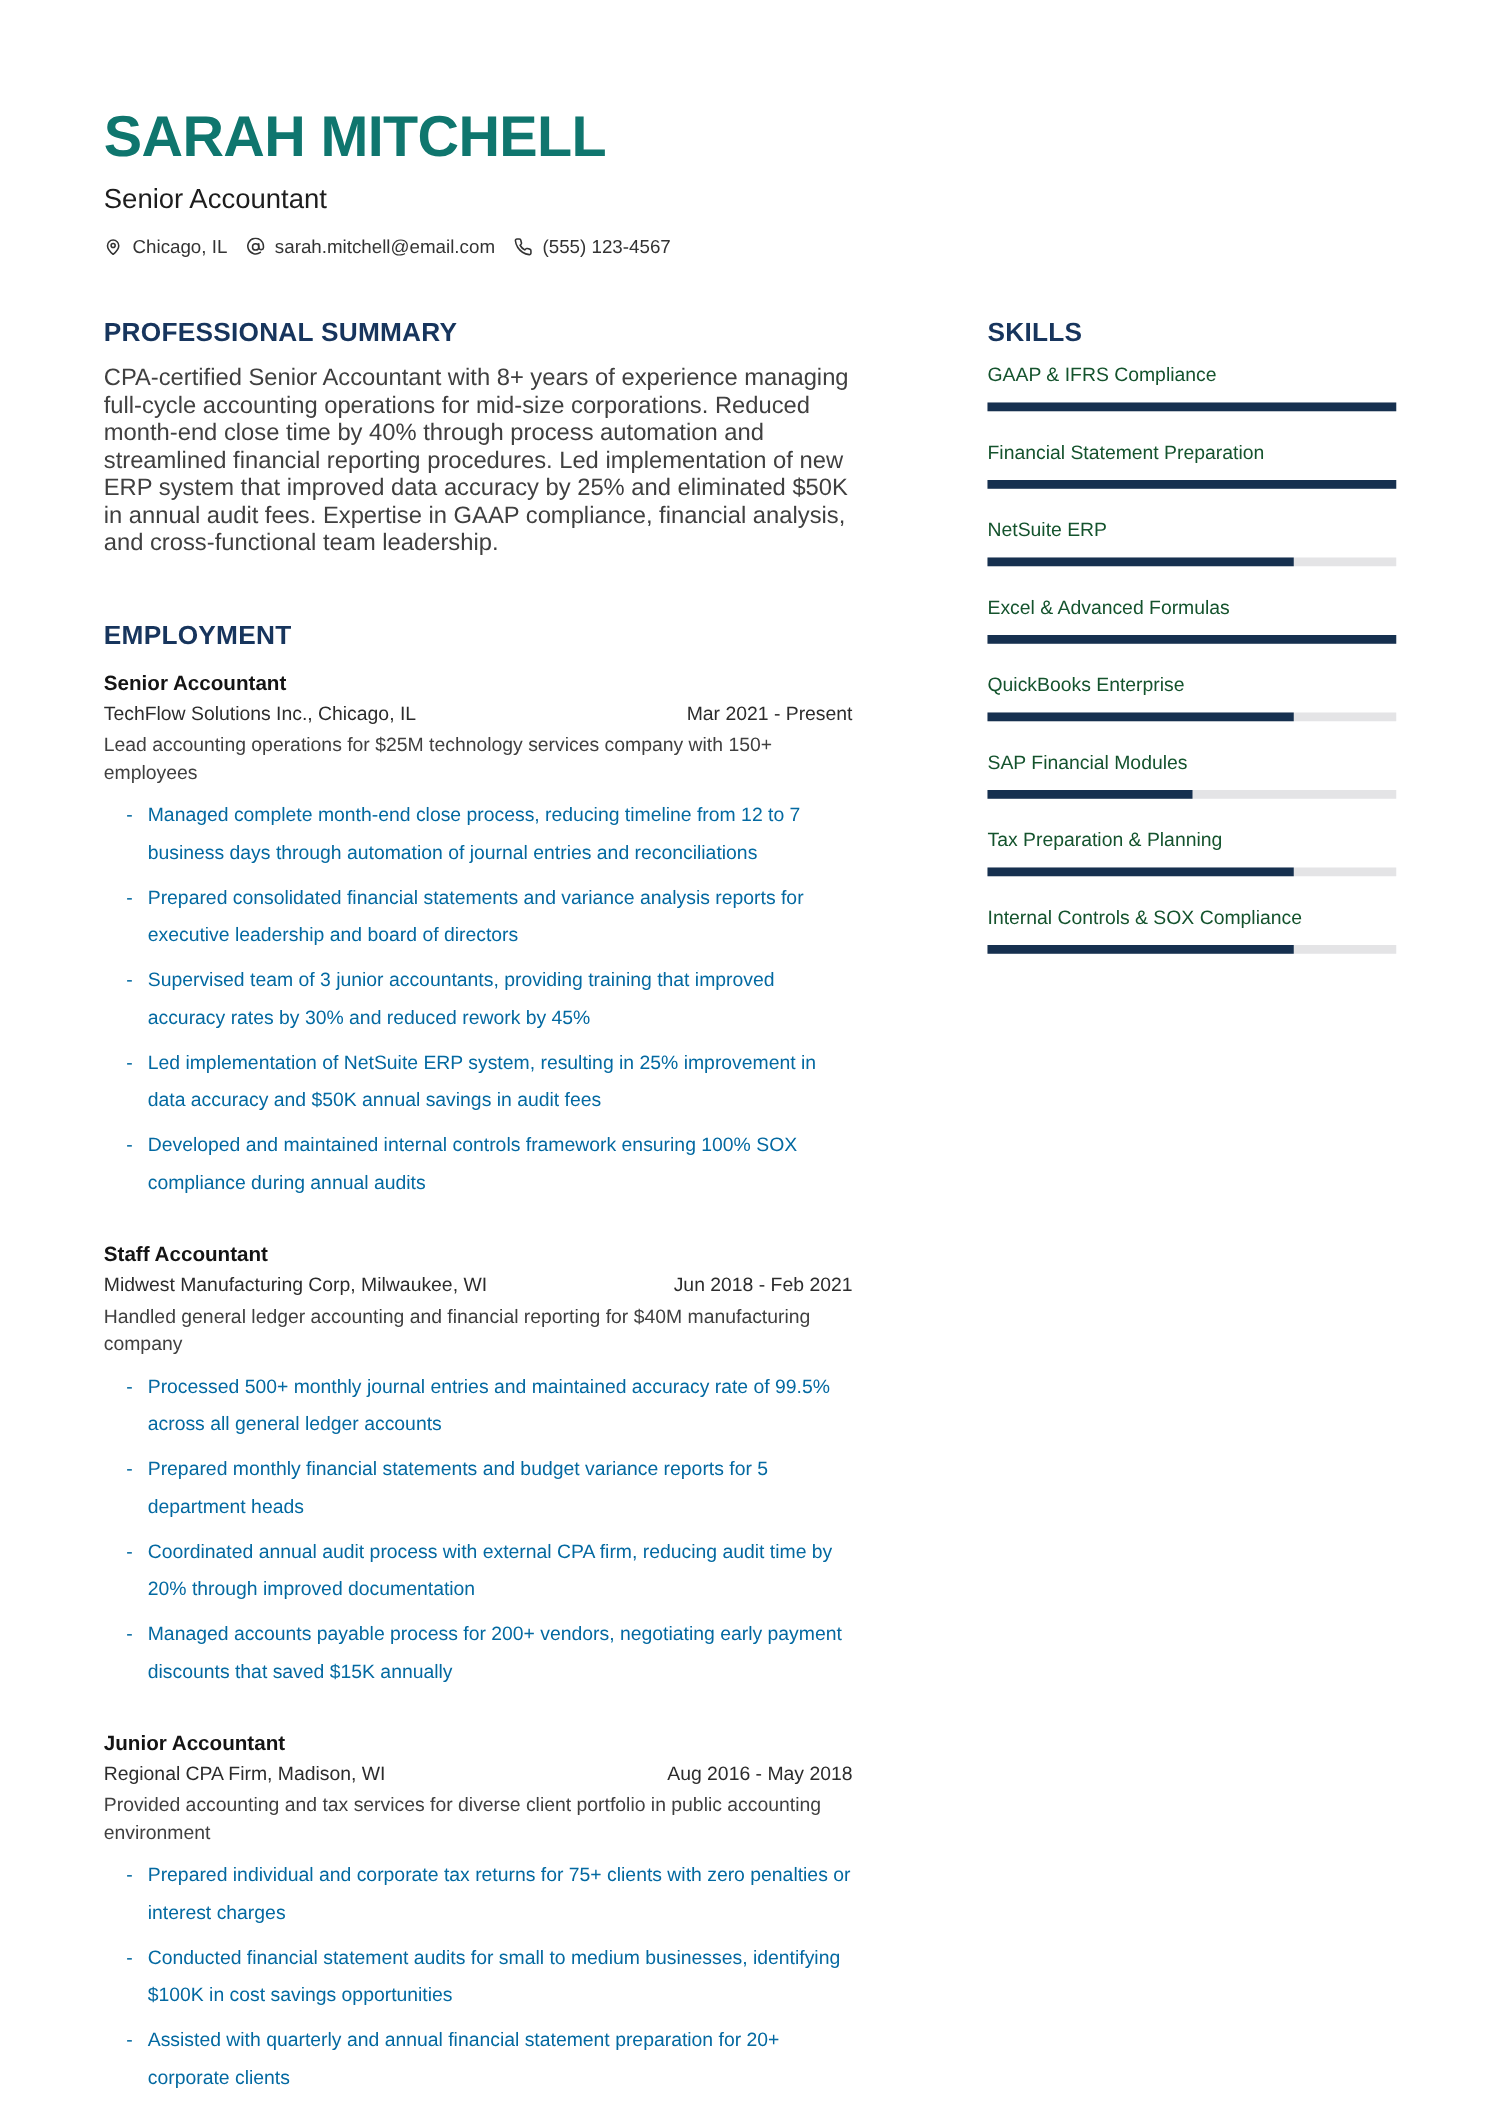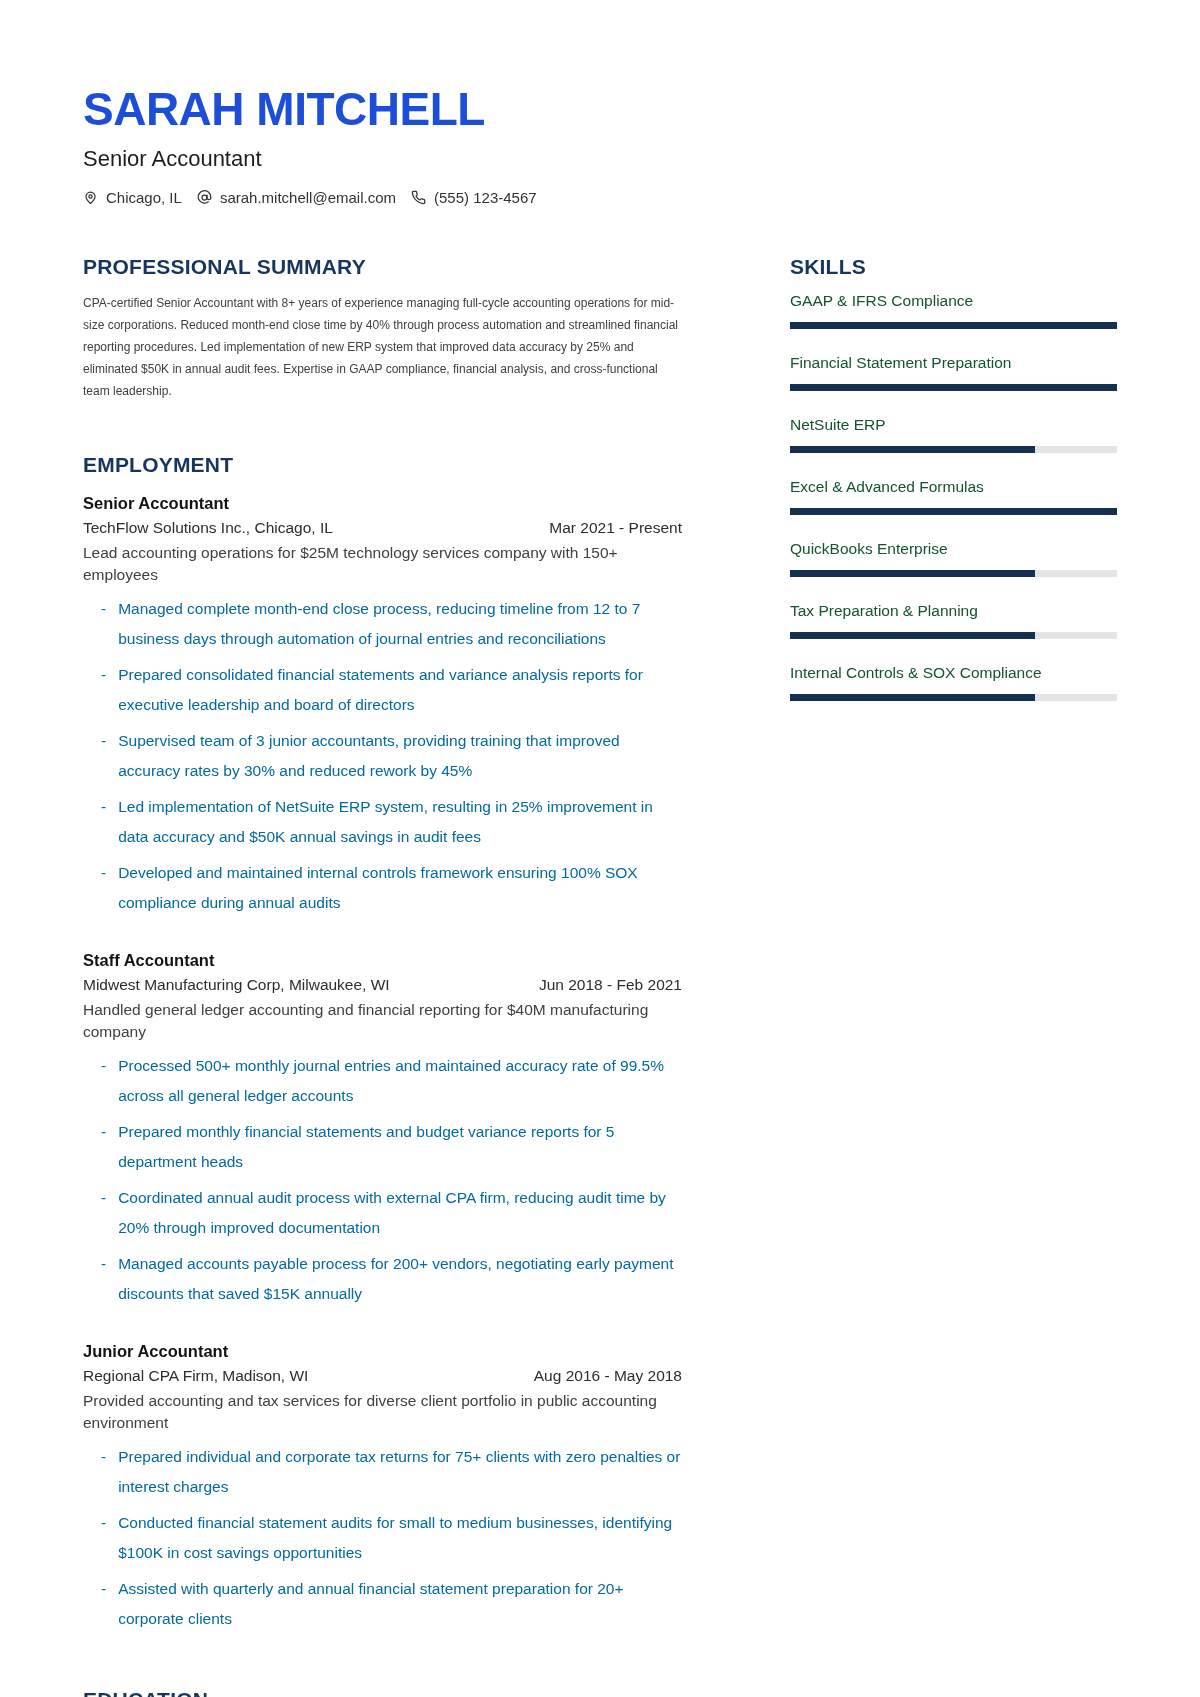--- a/index.html
+++ b/index.html
@@ -13,21 +13,21 @@
     -webkit-font-smoothing: antialiased;
   }
   .page { padding: 86px 83px 0 83px; }
 
   
   .person-name {
     margin: 0;
     font-size: 46px;
     font-weight: 700;
     letter-spacing: -0.5px;
-    color: #1d4ed8;
+    color: #0f766e;
     line-height: 1.0;
   }
   .person-title {
     margin-top: 14px;
     font-size: 22px;
     color: #1d1d1d;
   }
   .contact-row {
     display: flex;
     align-items: center;
@@ -52,21 +52,21 @@
   .section-heading {
     margin: 0 0 13px 0;
     font-size: 21px;
     font-weight: 700;
     letter-spacing: 0.2px;
     color: #17355d;
   }
 
   .summary-text {
     margin: 0;
-    font-size: 12px;
+    font-size: 19px;
     line-height: 22px;
     color: #404040;
   }
 
   .employment-section { margin-top: 51px; }
   .job { margin-bottom: 33px; }
   .job:last-child { margin-bottom: 0; }
   .job-role {
     font-size: 16.5px;
     font-weight: 700;
@@ -292,20 +292,26 @@
     </div>
   </div>
 
   <div class="skill-item">
     <div class="skill-label">QuickBooks Enterprise</div>
     <div class="skill-bar">
       <div class="skill-bar-fill" style="width: 75%;"></div>
     </div>
   </div>
 
+  <div class="skill-item">
+    <div class="skill-label">SAP Financial Modules</div>
+    <div class="skill-bar">
+      <div class="skill-bar-fill" style="width: 50%;"></div>
+    </div>
+  </div>
 
   <div class="skill-item">
     <div class="skill-label">Tax Preparation &amp; Planning</div>
     <div class="skill-bar">
       <div class="skill-bar-fill" style="width: 75%;"></div>
     </div>
   </div>
 
   <div class="skill-item">
     <div class="skill-label">Internal Controls &amp; SOX Compliance</div>

